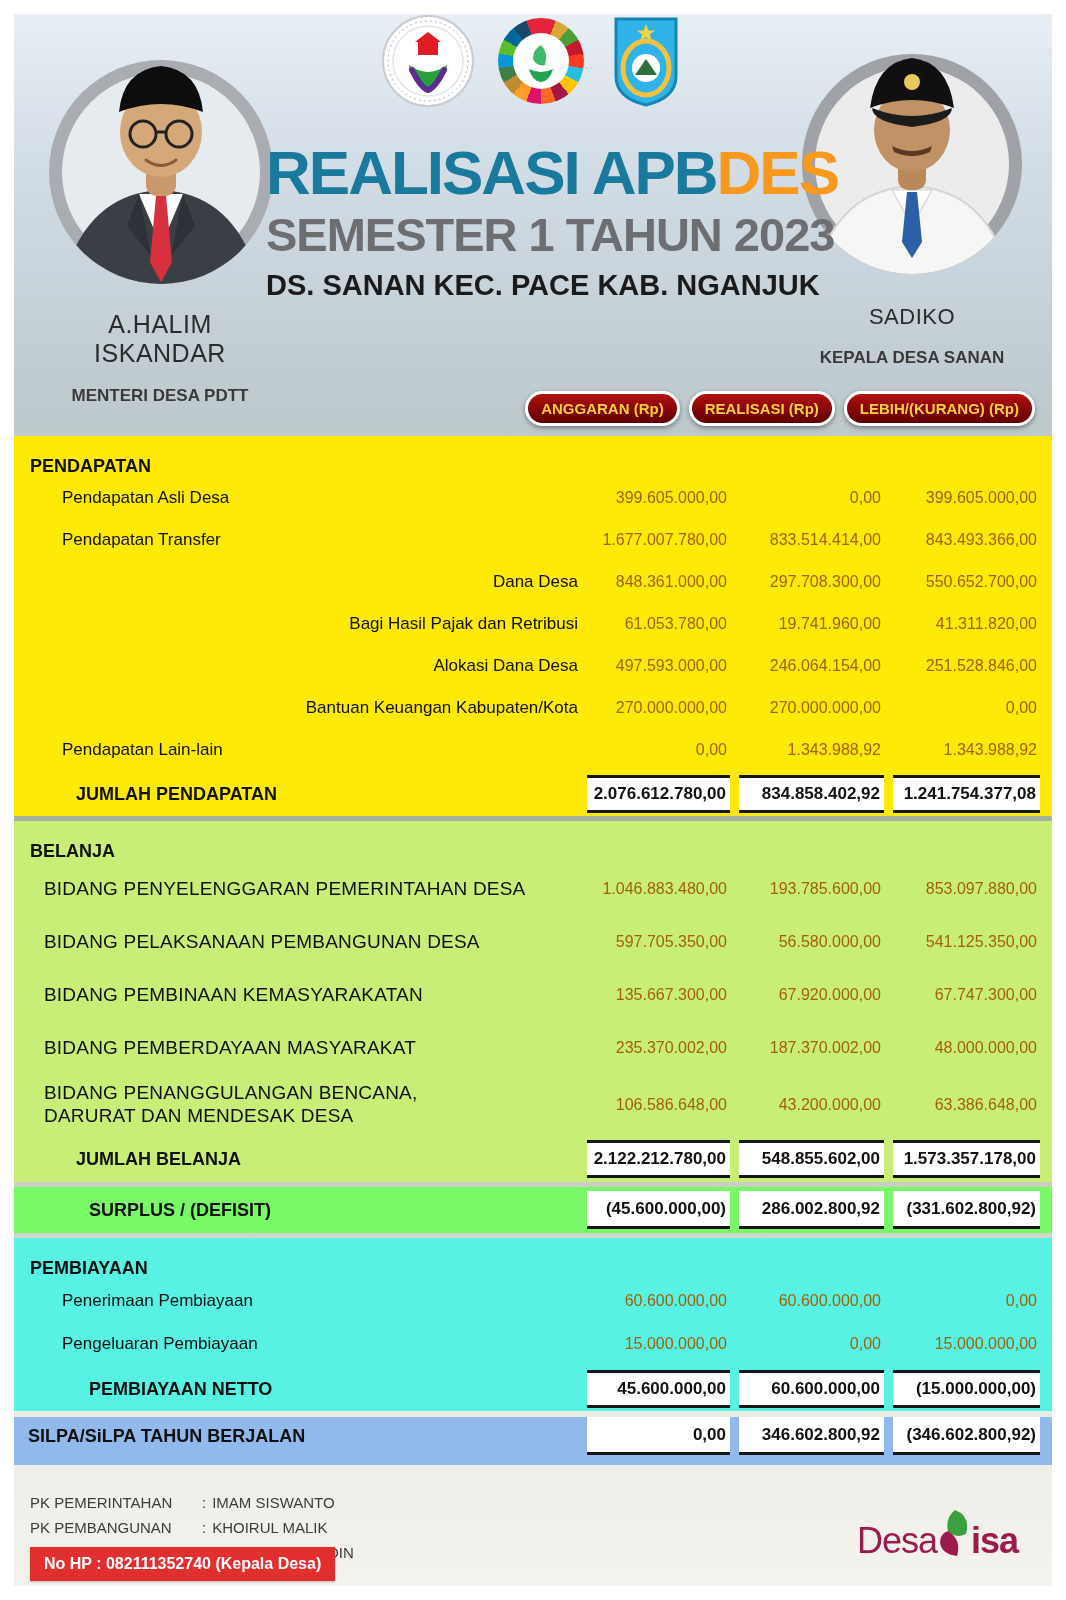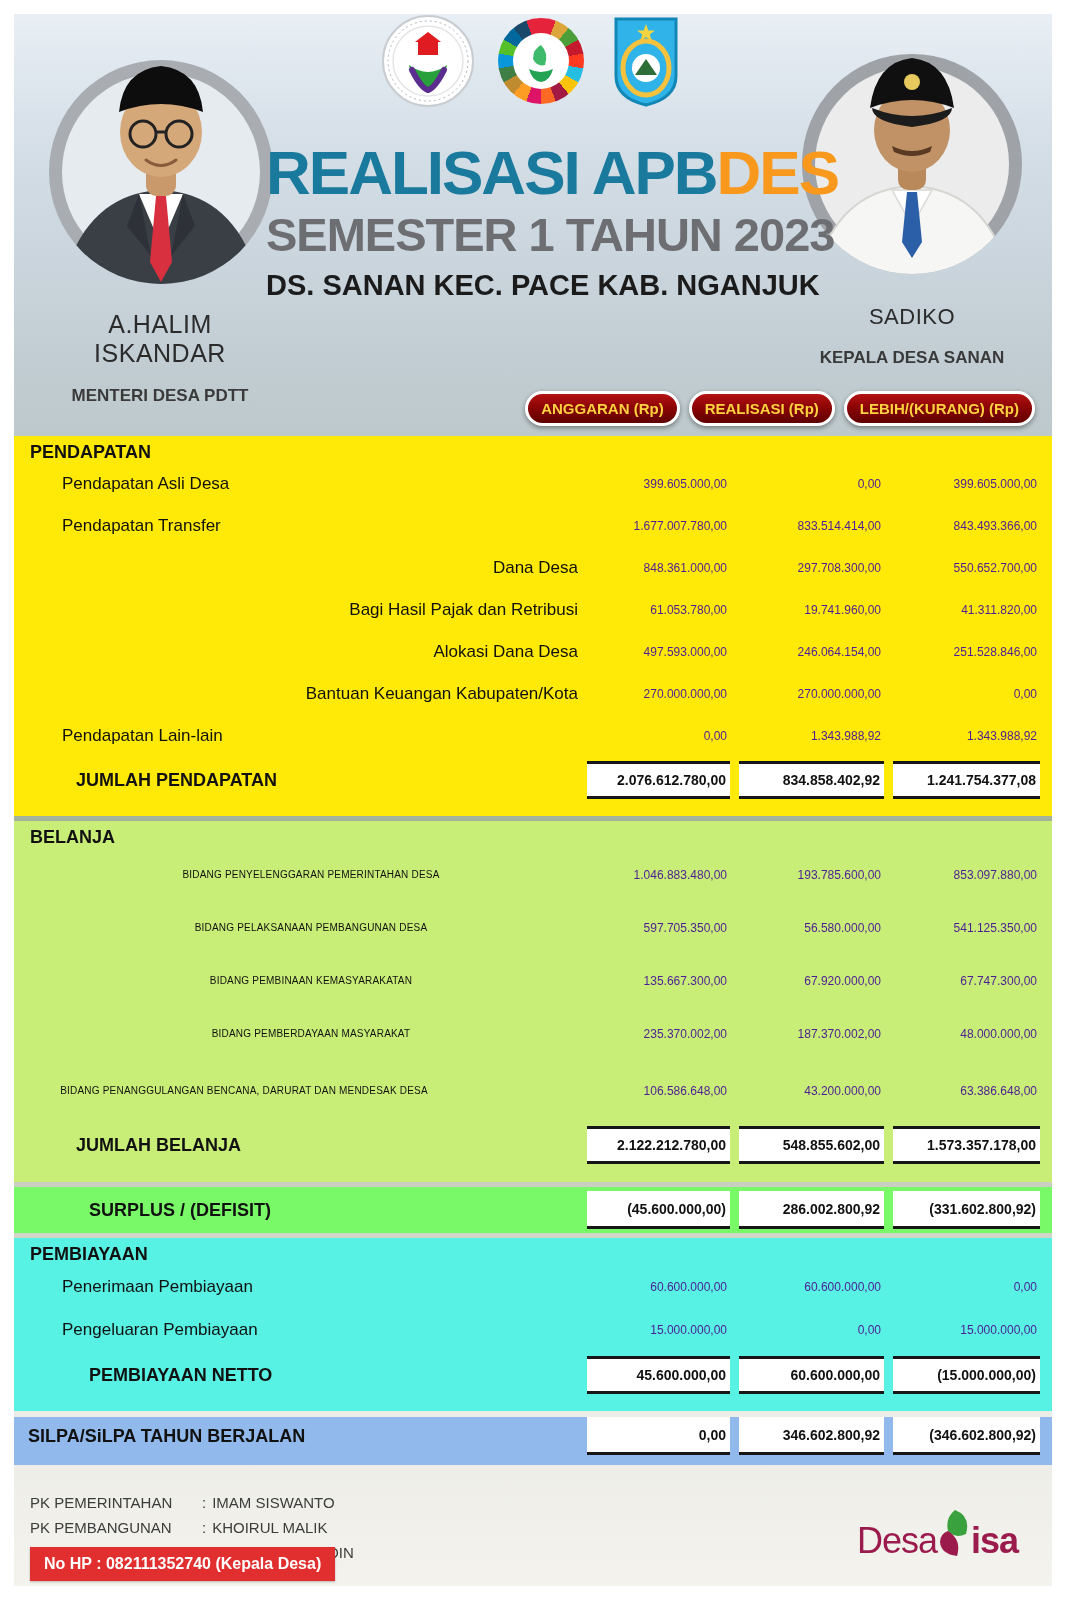--- a/index.html
+++ b/index.html
@@ -24,30 +24,30 @@
 
   
   .pills { position:absolute; top:391px; left:0; width:100%; display:flex; justify-content:flex-end; gap:9px; padding-right:31px; z-index:5; }
   .pill { height:35px; border-radius:18px; border:3px solid #fff;
     background:linear-gradient(180deg,#b41313 0%,#8c0505 45%,#5f0000 100%);
     color:#ffd23f; font-weight:700; font-size:15px; display:flex; align-items:center; justify-content:center;
     padding:0 13px; box-shadow:0 2px 5px rgba(0,0,0,.4); white-space:nowrap; }
 
   
   .sec { position:absolute; left:14px; width:1038px; z-index:3; }
-  .sec-title { font-size:18px; font-weight:800; color:#111; padding:6px 0 0 16px; }
+  .sec-title { font-size:18px; font-weight:800; color:#111; padding:20px 0 0 16px; }
   .row { display:grid; grid-template-columns:1fr 152px 154px 156px; align-items:center; padding-right:12px; }
   .lbl { font-size:17px; color:#111; }
-  .n { text-align:right; font-size:12px; color:#4c1d95; padding-right:3px; }
+  .n { text-align:right; font-size:16px; color:#a16207; padding-right:3px; }
   .ind1 { padding-left:48px; } .ind2 { padding-left:72px;text-align:right; }
-  .blbl { font-size:10px; padding-left:30px; letter-spacing:.2px;text-align:center; }
+  .blbl { font-size:19px; padding-left:30px; letter-spacing:.2px; }
   .lblw { max-width:430px; line-height:1.2; }
   .tlbl { font-size:18px; font-weight:800; }
   .box { background:#fff; border-top:3px solid #161616; border-bottom:3px solid #161616;
-    font-weight:700; font-size:14px; color:#111; display:flex; align-items:center; justify-content:flex-end;
+    font-weight:700; font-size:17px; color:#111; display:flex; align-items:center; justify-content:flex-end;
     height:38px; padding-right:4px; margin-left:9px; }
   .nb-top { border-top:none; }
 
   #sec-pendapatan { top:436px; height:380px; background:#ffe906; }
   #sec-pendapatan .row { height:42px; }
   #sec-pendapatan .trow { height:46px; }
   #sec-belanja { top:821px; height:361px; background:#c9ee77; }
   #sec-belanja .row { height:53px; }
   #sec-belanja .row5 { height:62px; }
   #sec-belanja .trow { height:46px; }

